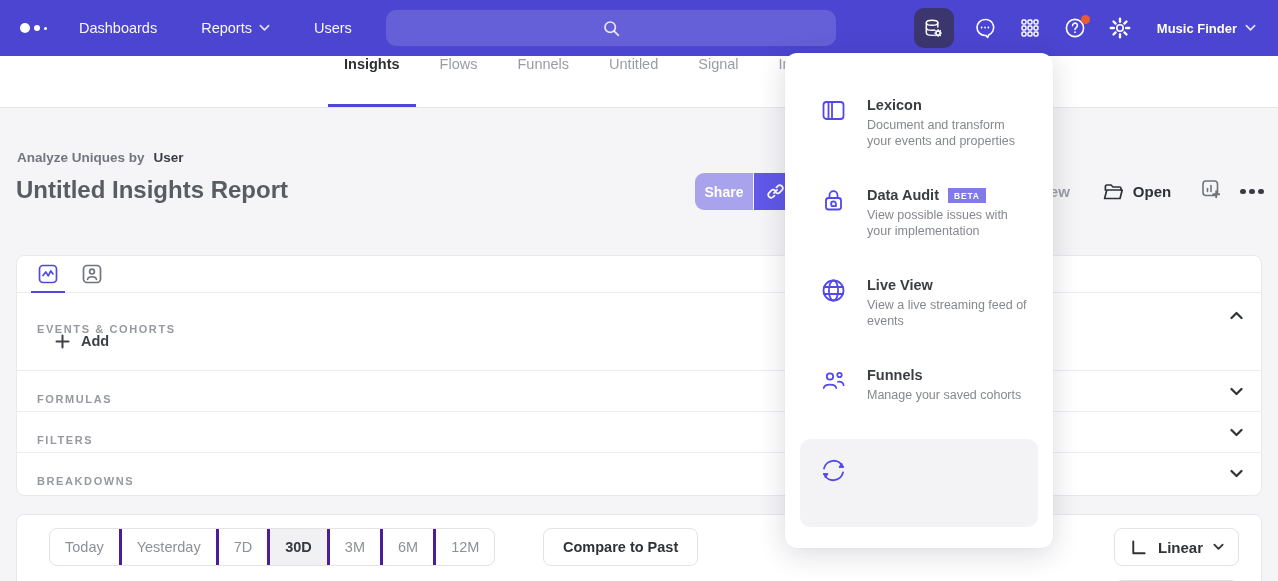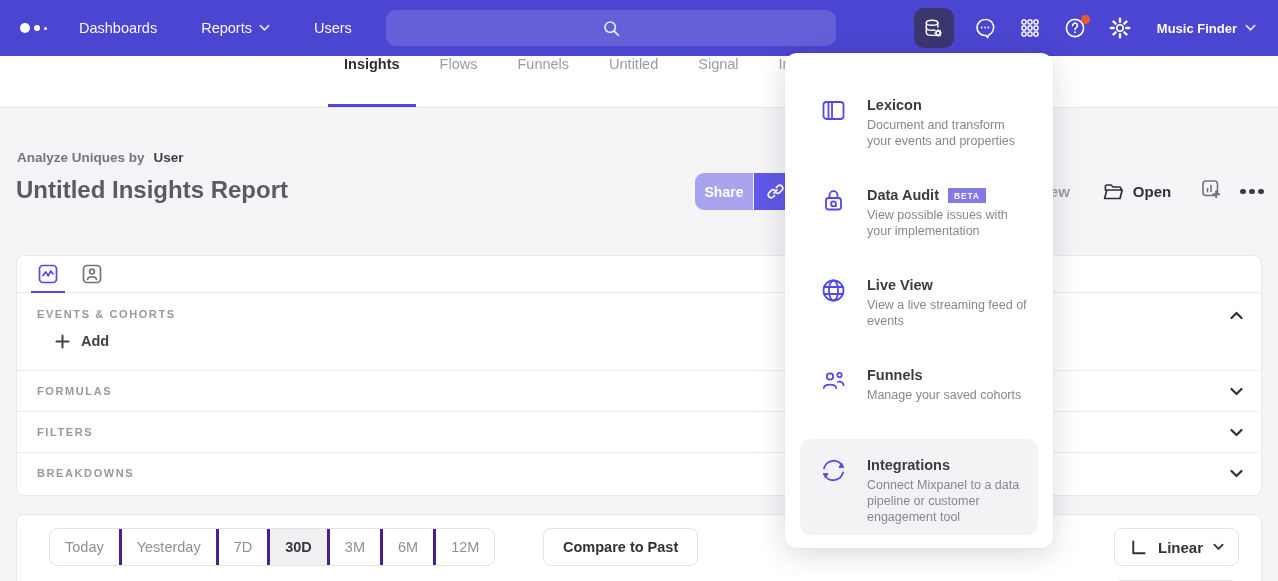--- a/index.html
+++ b/index.html
@@ -53,21 +53,21 @@
 
   
   .qpanel { position:absolute; left:16px; top:255px; width:1246px; height:241px; background:#fff; border:1px solid #e9e9ec; border-radius:8px; z-index:2; }
   .qtabs { height:37px; border-bottom:1px solid #ececef; display:flex; align-items:stretch; padding-left:9px; }
   .qtab { width:44px; display:flex; align-items:center; justify-content:center; position:relative; cursor:pointer; }
   .qtab svg { width:20px; height:20px; fill:none; stroke-width:1.7; stroke-linecap:round; stroke-linejoin:round; }
   .qtab.active svg { stroke:#5247e0; }
   .qtab.active .qunder { position:absolute; left:5px; right:5px; bottom:-1px; height:2.5px; background:#5247e0; }
   .qtab.inactive svg { stroke:#6f737a; }
   .qsection-head { position:relative; height:77px; }
-  .qlabel { font-size:11px; font-weight:700; letter-spacing:1.6px; color:#96999f; }
+  .qlabel { font-size:11px; font-weight:700; letter-spacing:1.6px; color:#96999f;margin-top:15px; }
   .qsection-head .qlabel { position:absolute; left:20px; top:15px; }
   .addbtn { position:absolute; left:38px; top:40px; display:flex; align-items:center; gap:11px; color:#3f4248; font-size:14.5px; font-weight:700; cursor:pointer; }
   .addbtn svg { width:15px; height:15px; stroke:#3f4248; fill:none; stroke-width:2; stroke-linecap:round; }
   .chev { width:13px; height:9px; stroke:#2f3236; fill:none; stroke-width:2.2; stroke-linecap:round; stroke-linejoin:round; }
   .qsection-head .chevwrap { position:absolute; right:18px; top:13px; cursor:pointer; }
   .qrow { height:41px; border-top:1px solid #ededf0; display:flex; align-items:center; padding:0 18px 0 20px; justify-content:space-between; cursor:pointer; }
 
   
   .btoolbar { position:absolute; left:16px; top:514px; width:1246px; height:80px; background:#fff; border:1px solid #e9e9ec; border-radius:8px; z-index:2; }
   .segmented { position:absolute; left:32px; top:13px; display:flex; border:1px solid #e3e3e6; border-radius:8px; height:38px; overflow:hidden; background:#fff; }
@@ -413,22 +413,16 @@
     </div>
     <div class="pitem highlight">
       <div class="picon">
         <svg viewBox="0 0 27 27">
           <path d="M4 11.5a10 10 0 0119-1.5"></path>
           <path d="M23 15.5a10 10 0 01-19 1.5"></path>
           <path d="M23.2 9.8l-3.6.4 2-3.2"></path>
           <path d="M3.8 17.2l3.6-.4-2 3.2"></path>
         </svg>
       </div>
-      <div>
-        <div class="ptitle">
-            <span>Integrations</span>
-          </div>
-        <div class="pdesc">Connect Mixpanel to a data pipeline or customer engagement tool</div>
-      </div>
     </div>
   </div>
 
 </div>
 
 </body></html>

